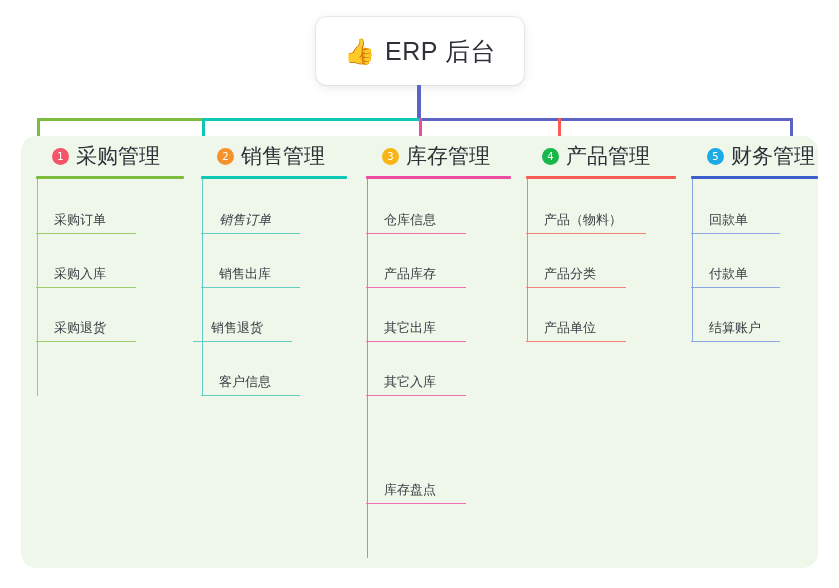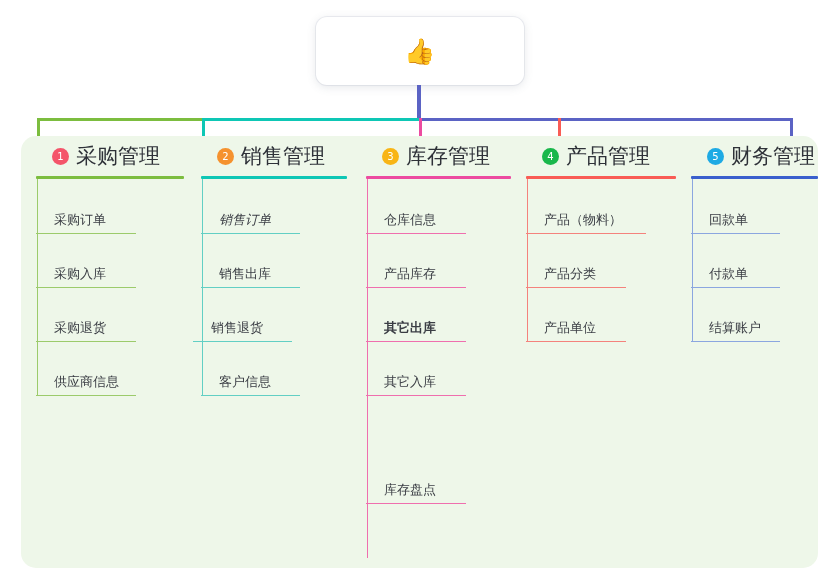--- a/index.html
+++ b/index.html
@@ -124,20 +124,21 @@
   }
 </style>
 </head>
 <body>
 
 <div id="canvas">
 
   <div class="root-box">
     <div class="root-inner">
       <span class="root-emoji">👍</span>
+      <span class="root-title">ERP 后台</span>
     </div>
   </div>
 
   <div id="connectors">
       <div class="conn" style="left: 417px; top: 85px; width: 4px; height: 36px; background: rgb(91, 99, 196);"></div>
       <div class="conn" style="left: 37px; top: 118px; width: 168px; height: 3px; background: rgb(124, 189, 63);"></div>
       <div class="conn" style="left: 202px; top: 118px; width: 220px; height: 3px; background: rgb(14, 199, 181);"></div>
       <div class="conn" style="left: 419px; top: 118px; width: 374px; height: 3px; background: rgb(91, 99, 196);"></div>
       <div class="conn" style="left: 37px; top: 118px; width: 3px; height: 34px; background: rgb(124, 189, 63);"></div>
       <div class="conn" style="left: 202px; top: 118px; width: 3px; height: 34px; background: rgb(14, 199, 181);"></div>
@@ -188,24 +189,20 @@
       <div class="leaf-rule" style="width: 100px; background: rgb(156, 203, 107);"></div>
     </div>
     <div class="leaf" style="left: 36px; top: 250px; width: 150px; height: 38px;">
       <span class="leaf-label">采购入库</span>
       <div class="leaf-rule" style="width: 100px; background: rgb(156, 203, 107);"></div>
     </div>
     <div class="leaf" style="left: 36px; top: 304px; width: 150px; height: 38px;">
       <span class="leaf-label">采购退货</span>
       <div class="leaf-rule" style="width: 100px; background: rgb(156, 203, 107);"></div>
     </div>
-    <div class="leaf" style="left: 36px; top: 358px; width: 150px; height: 38px;">
-      <span class="leaf-label">供应商信息</span>
-      <div class="leaf-rule" style="width: 100px; background: rgb(156, 203, 107);"></div>
-    </div>
     <div class="head-rule" style="left: 201px; top: 176px; width: 146px; background: rgb(14, 199, 181);"></div>
     <div class="leaf-trunk" style="left: 202px; top: 179px; height: 217px; background: rgb(98, 207, 196);"></div>
     <div class="leaf" style="left: 201px; top: 196px; width: 150px; height: 38px; font-style: italic;">
       <span class="leaf-label">销售订单</span>
       <div class="leaf-rule" style="width: 99px; background: rgb(98, 207, 196);"></div>
     </div>
     <div class="leaf" style="left: 201px; top: 250px; width: 150px; height: 38px;">
       <span class="leaf-label">销售出库</span>
       <div class="leaf-rule" style="width: 99px; background: rgb(98, 207, 196);"></div>
     </div>
@@ -220,21 +217,21 @@
     <div class="head-rule" style="left: 366px; top: 176px; width: 145px; background: rgb(236, 75, 160);"></div>
     <div class="leaf-trunk" style="left: 367px; top: 179px; height: 379px; background: rgb(239, 111, 174);"></div>
     <div class="leaf" style="left: 366px; top: 196px; width: 150px; height: 38px;">
       <span class="leaf-label">仓库信息</span>
       <div class="leaf-rule" style="width: 100px; background: rgb(239, 111, 174);"></div>
     </div>
     <div class="leaf" style="left: 366px; top: 250px; width: 150px; height: 38px;">
       <span class="leaf-label">产品库存</span>
       <div class="leaf-rule" style="width: 100px; background: rgb(239, 111, 174);"></div>
     </div>
-    <div class="leaf" style="left: 366px; top: 304px; width: 150px; height: 38px; font-weight: bold;">
+    <div class="leaf" style="left: 366px; top: 304px; width: 150px; height: 38px;">
       <span class="leaf-label">其它出库</span>
       <div class="leaf-rule" style="width: 100px; background: rgb(239, 111, 174);"></div>
     </div>
     <div class="leaf" style="left: 366px; top: 358px; width: 150px; height: 38px;">
       <span class="leaf-label">其它入库</span>
       <div class="leaf-rule" style="width: 100px; background: rgb(239, 111, 174);"></div>
     </div>
     <div class="leaf" style="left: 366px; top: 466px; width: 150px; height: 38px;">
       <span class="leaf-label">库存盘点</span>
       <div class="leaf-rule" style="width: 100px; background: rgb(239, 111, 174);"></div>

